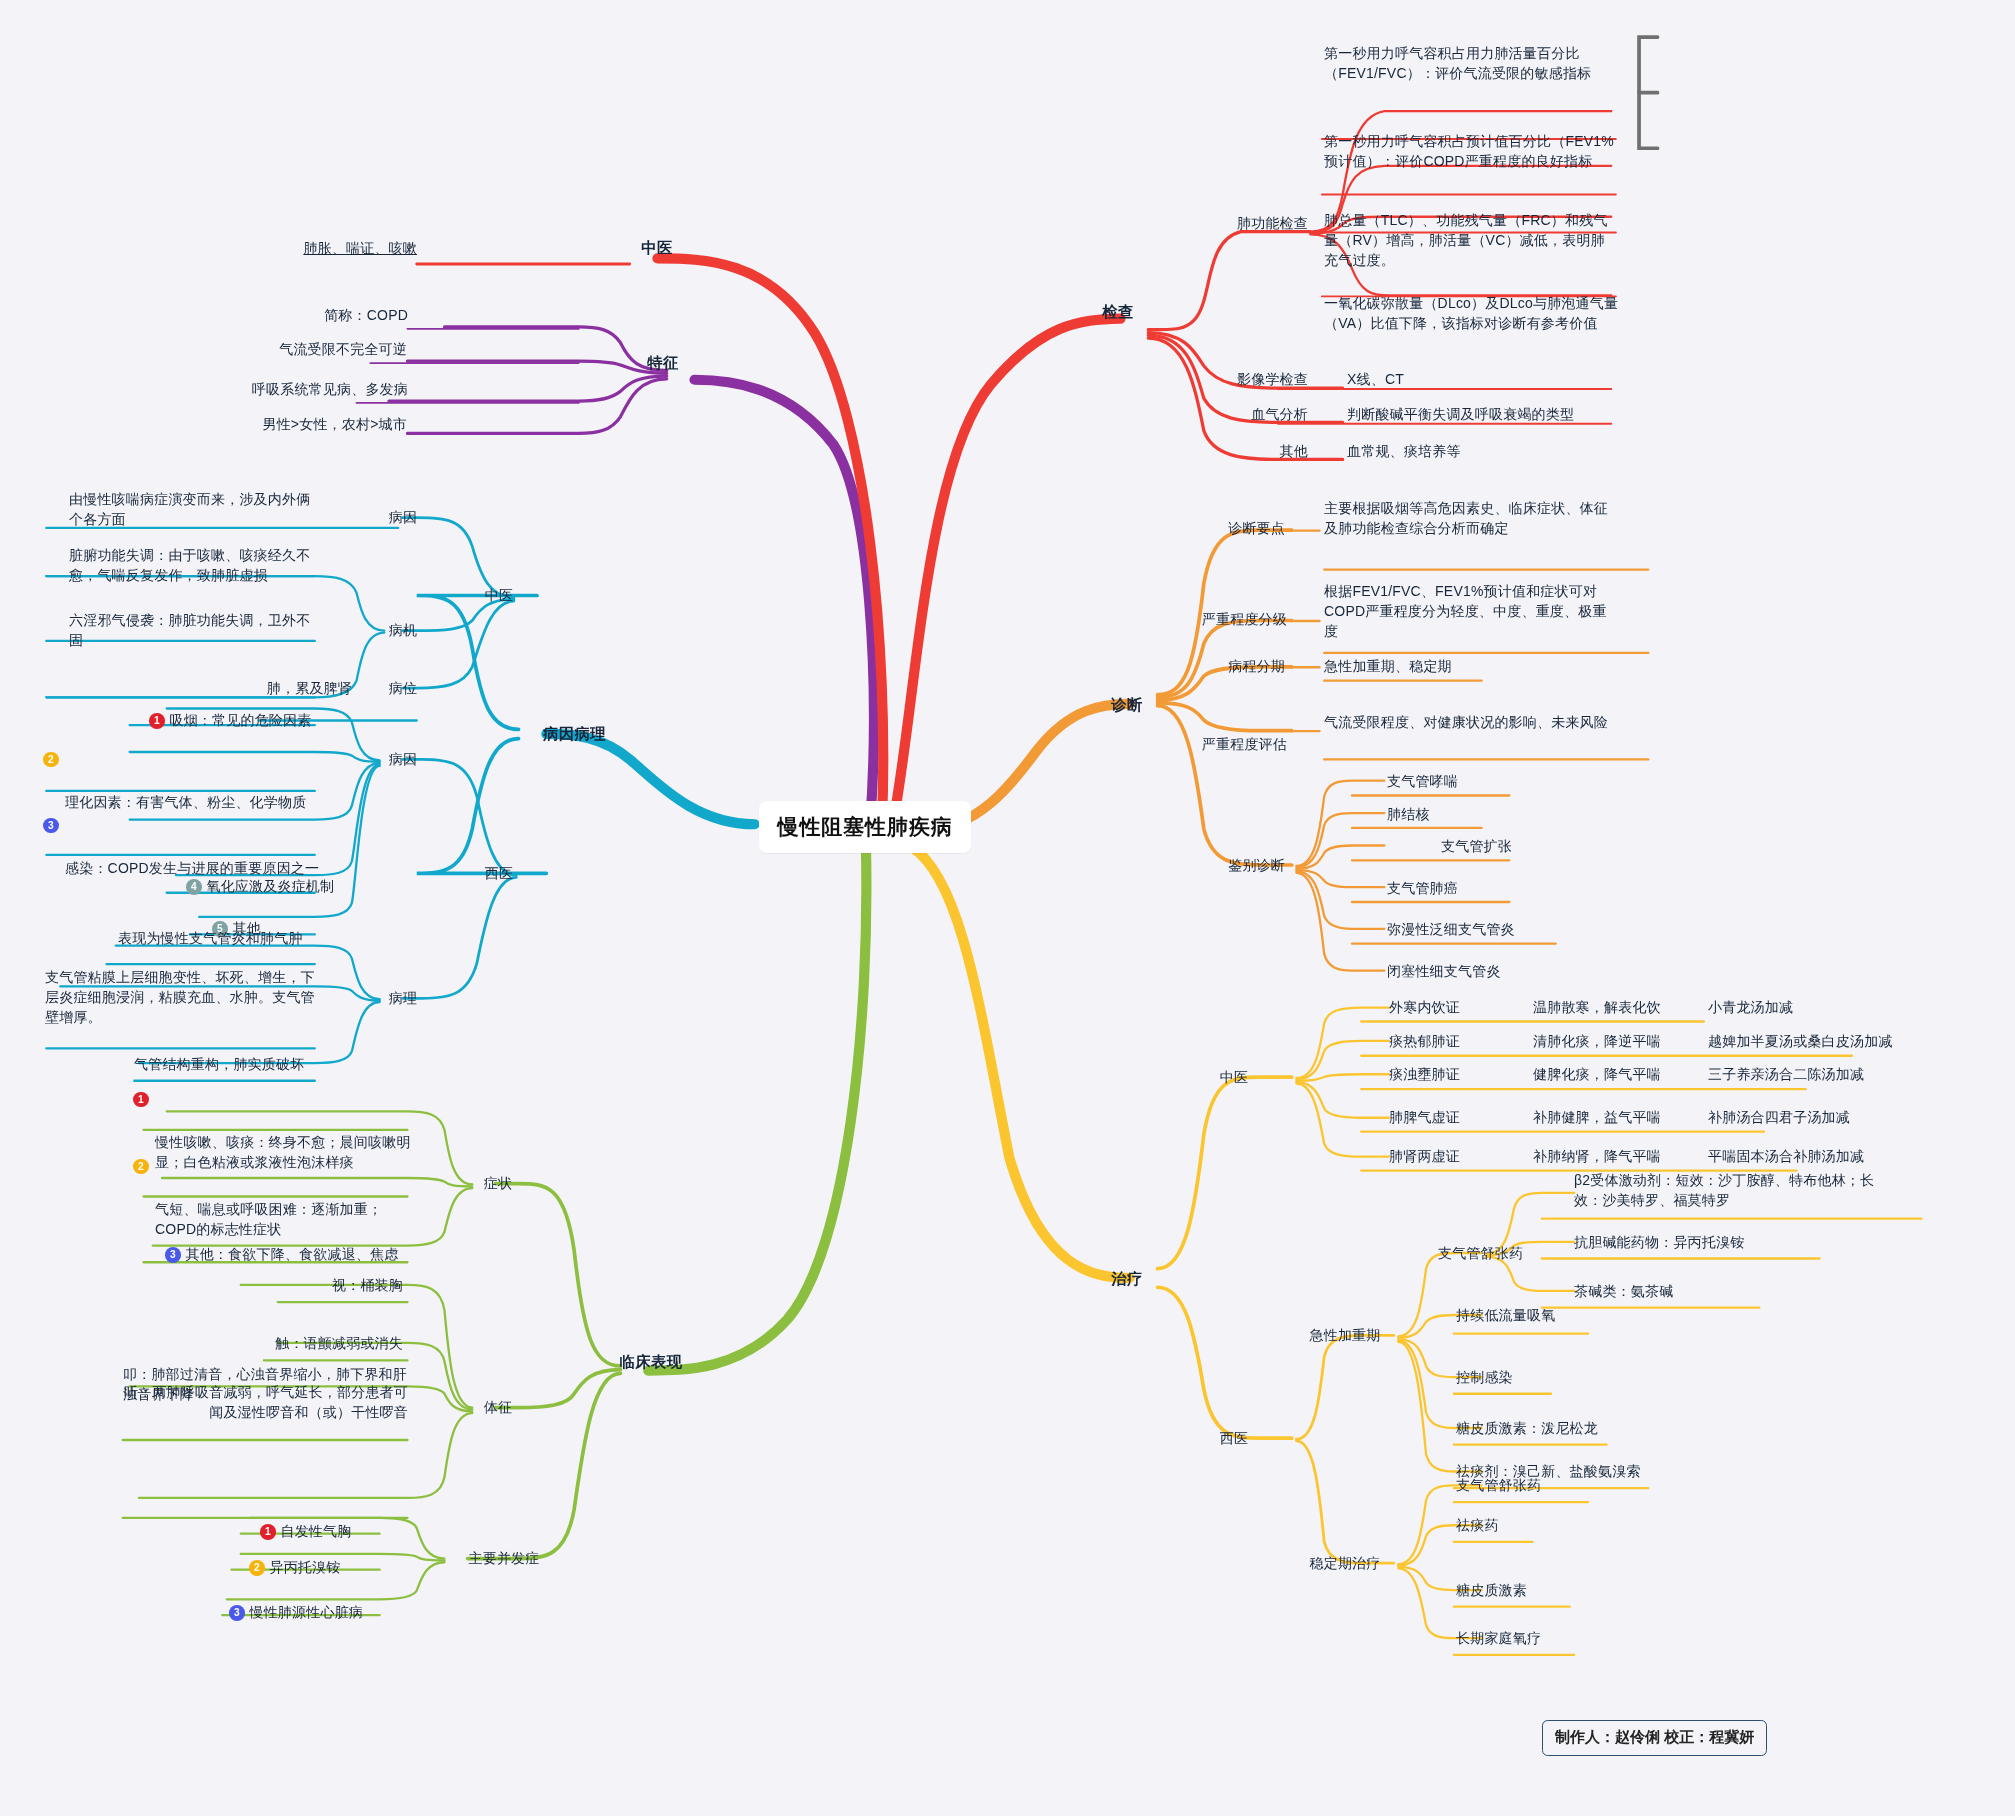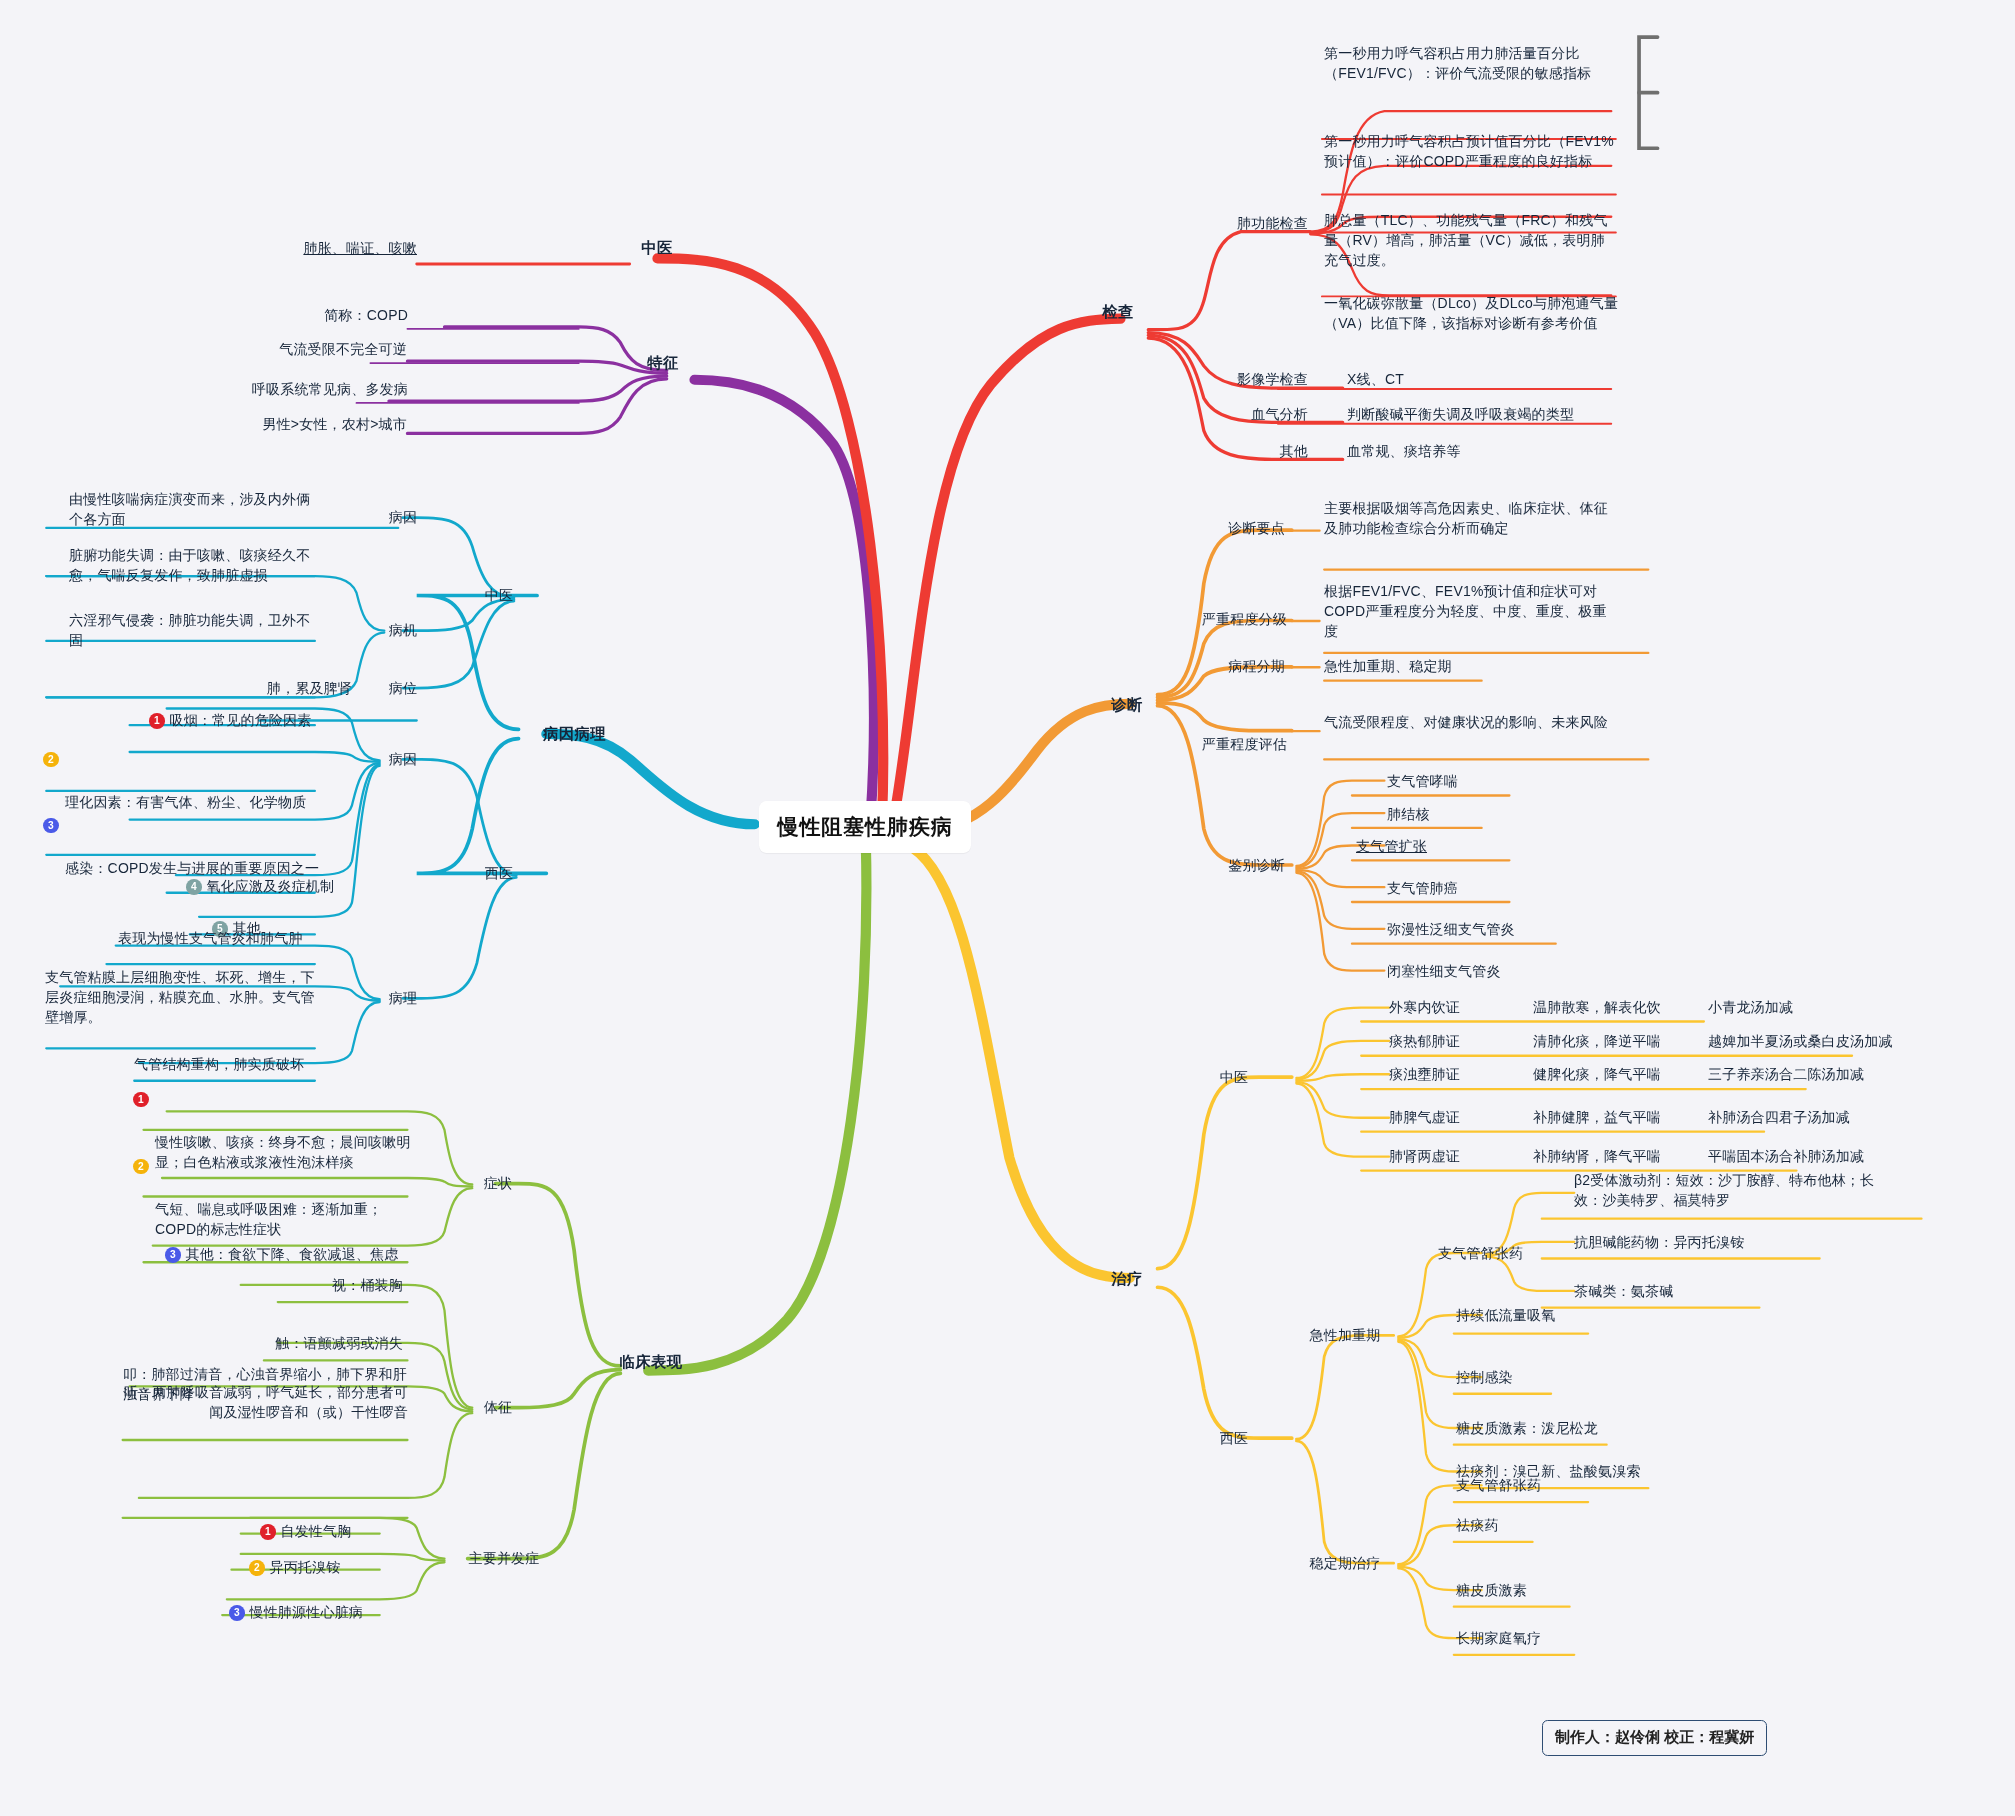--- a/index.html
+++ b/index.html
@@ -358,21 +358,21 @@
 
 <div class="node r" style="left:1176px; top:657px; width:109px;">病程分期</div>
 <div class="node l" style="left:1324px; top:657px; width:232px;">急性加重期、稳定期</div>
 
 <div class="node r" style="left:1153px; top:735px; width:134px;">严重程度评估</div>
 <div class="node l" style="left:1324px; top:713px; width:296px;">气流受限程度、对健康状况的影响、未来风险</div>
 
 <div class="node r" style="left:1176px; top:856px; width:109px;">鉴别诊断</div>
 <div class="node l" style="left:1387px; top:772px; width:185px;">支气管哮喘</div>
 <div class="node l" style="left:1387px; top:805px; width:185px;">肺结核</div>
-<div class="node l" style="left:1356px; top:837px; width:185px;text-decoration:underline;">支气管扩张</div>
+<div class="node l" style="left:1441px; top:837px; width:185px;">支气管扩张</div>
 <div class="node l" style="left:1387px; top:879px; width:185px;">支气管肺癌</div>
 <div class="node l" style="left:1387px; top:920px; width:208px;">弥漫性泛细支气管炎</div>
 <div class="node l" style="left:1387px; top:962px; width:208px;">闭塞性细支气管炎</div>
 
 <div class="node c bold" style="left:593px; top:1351px; width:116px;">临床表现</div>
 
 <div class="node c" style="left:468px; top:1174px; width:60px;">症状</div>
 <div class="node l" style="left:133px; top:1073px; width:278px;">
   <span class="badge-float b1" style="left:0px; top:18.5px;">1</span>
   <span style="display:block; margin-left:22px;">慢性咳嗽、咳痰：终身不愈；晨间咳嗽明显；白色粘液或浆液性泡沫样痰</span>

